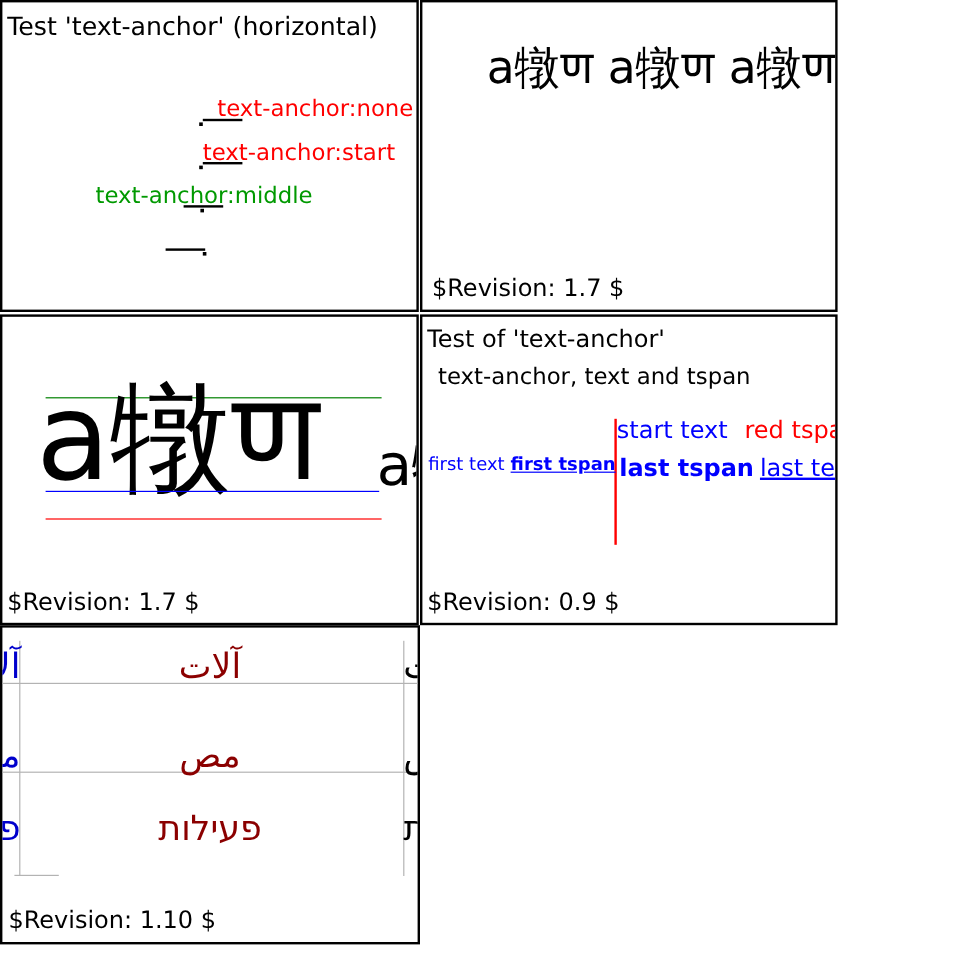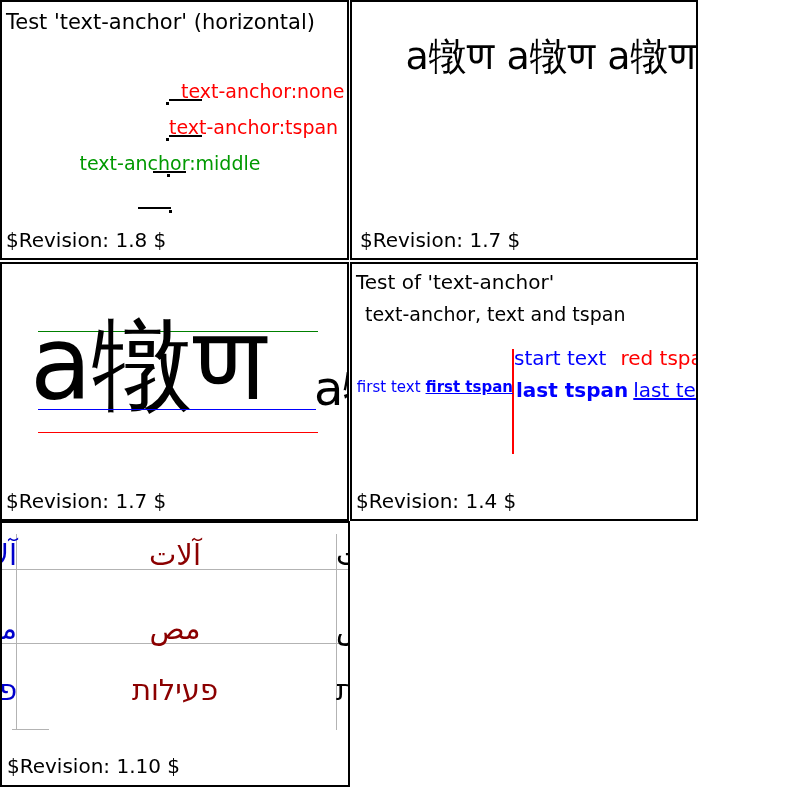--- a/index.html
+++ b/index.html
@@ -59,31 +59,30 @@
   .p5-right{left:334px;color:#000000;}
   .r1{top:16px;} .r2{top:90px;} .r3{top:151px;}
   .p5-rev{left:5px;top:232px;}
 </style>
 </head>
 <body>
 
 <div id="p1" class="panel">
   <div class="abs p1-title">Test 'text-anchor' (horizontal)</div>
   <div class="abs l-none">text-anchor:none</div>
-  <div class="abs l-start">text-anchor:tspan</div>
+  <div class="abs l-start">text-anchor:start</div>
   <div class="abs l-middle">text-anchor:middle</div>
   <div class="mark-h mh1"></div>
   <div class="mark-h mh2"></div>
   <div class="mark-h mh3"></div>
   <div class="mark-h mh4"></div>
   <div class="mark-dot md1"></div>
   <div class="mark-dot md2"></div>
   <div class="mark-dot md3"></div>
   <div class="mark-dot md4"></div>
-  <div class="abs rev p1-rev">$Revision: 1.8 $</div>
 </div>
 
 <div id="p2" class="panel">
   <div class="abs p2-text">a犜ण a犜ण a犜ण</div>
   <div class="abs rev p2-rev">$Revision: 1.7 $</div>
 </div>
 
 <div id="p3" class="panel">
   <div class="gline g-top"></div>
   <div class="abs p3-big">a犜ण</div>
@@ -99,21 +98,21 @@
   <div class="red-vline"></div>
   <div class="abs p4-line1">
     <span>start text</span><span class="red-tspan">red tspan</span>
   </div>
   <div class="abs p4-line2a">
     <span>first text</span><span class="bold gap-left">first tspan</span>
   </div>
   <div class="abs p4-line2b">
     <span class="bold">last tspan</span><span class="gap-left">last text</span>
   </div>
-  <div class="abs rev p4-rev">$Revision: 1.4 $</div>
+  <div class="abs rev p4-rev">$Revision: 0.9 $</div>
 </div>
 
 <div id="p5" class="panel">
   <div class="gray-v gv-l"></div>
   <div class="gray-v gv-r"></div>
   <div class="gray-h gh-1"></div>
   <div class="gray-h gh-2"></div>
   <div class="gray-tick"></div>
 
   <div class="abs p5-row p5-left r1" dir="rtl">آلات</div>

